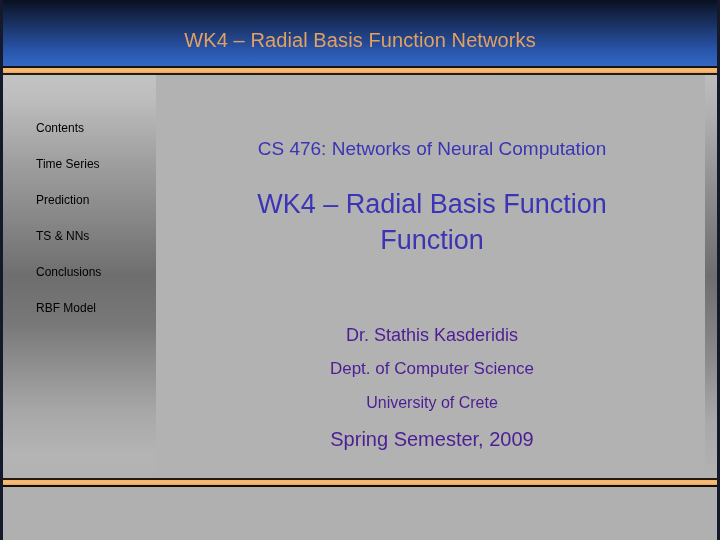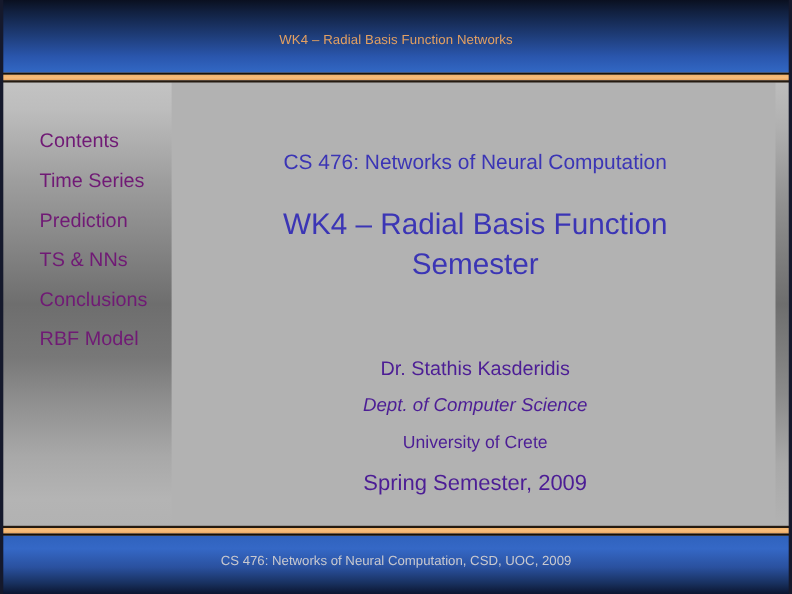--- a/index.html
+++ b/index.html
@@ -40,21 +40,21 @@
         #1d3a73 46%,
         #2a56ad 78%,
         #3268c4 100%);
     z-index: 10;
   }
   .header-title {
     position: absolute;
     left: 0; right: 0;
     top: 29px;
     text-align: center;
-    font-size: 12px;
+    font-size: 20px;
     color: #e4a061;
     letter-spacing: 0.1px;
     white-space: nowrap;
   }
   .header-rule-top {
     position: absolute;
     left: 0; top: 66px;
     width: 720px; height: 2px;
     background: #1a1208;
     z-index: 11;
@@ -119,22 +119,22 @@
 
   .sidebar-list {
     position: absolute;
     left: 0; top: 75px;
     width: 156px;
     z-index: 8;
     padding-left: 36px;
     box-sizing: border-box;
   }
   .sidebar-item {
-    color: #701a75;
-    font-size: 18px;
+    color: #000000;
+    font-size: 12px;
     line-height: 16px;
     white-space: nowrap;
     margin-bottom: 20px;
   }
   .sidebar-item:first-child { margin-top: 45px; }
 
   
   .content {
     position: absolute;
     left: 156px; top: 75px;
@@ -161,21 +161,20 @@
     left: 0; right: 0; top: 243px;
     color: #4c1d95;
   }
   .author-name {
     font-size: 18px;
     line-height: 34px;
   }
   .author-dept {
     font-size: 17px;
     line-height: 34px;
-    font-style: italic;
   }
   .author-univ {
     font-size: 16px;
     line-height: 34px;
   }
   .author-term {
     font-size: 20px;
     line-height: 38px;
   }
 
@@ -246,34 +245,31 @@
     <div class="sidebar-item">TS &amp; NNs</div>
     <div class="sidebar-item">Conclusions</div>
     <div class="sidebar-item">RBF Model</div>
   </div>
 
   <div class="content">
     <div class="course-line">CS 476: Networks of Neural Computation</div>
 
     <div class="deck-title">
       <span>WK4 – Radial Basis Function</span><br>
-      <span>Semester</span>
+      <span>Function</span>
     </div>
 
     <div class="author-block">
       <div class="author-name">Dr. Stathis Kasderidis</div>
       <div class="author-dept">Dept. of Computer Science</div>
       <div class="author-univ">University of Crete</div>
       <div class="author-term">Spring Semester, 2009</div>
     </div>
   </div>
 
   <div class="footer-rule-top"></div>
   <div class="footer-rule-orange"></div>
   <div class="footer-rule-bottom"></div>
-  <div class="footer">
-    <div class="footer-text">CS 476: Networks of Neural Computation, CSD, UOC, 2009</div>
-  </div>
 
   <div class="edge-left"></div>
   <div class="edge-right"></div>
 
 </div>
 
 </body></html>

